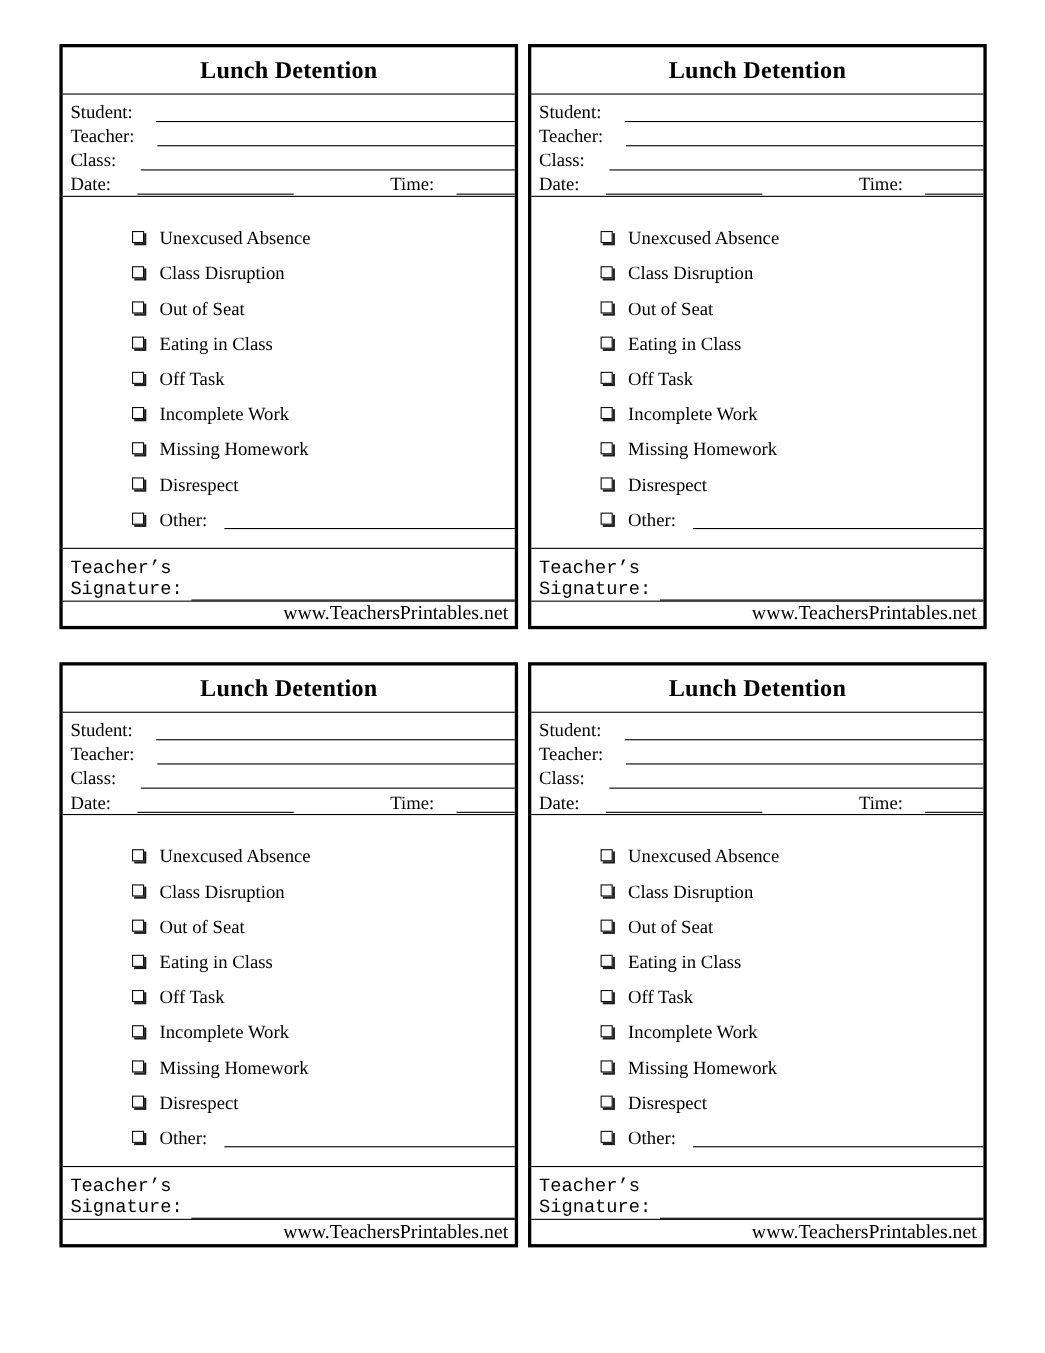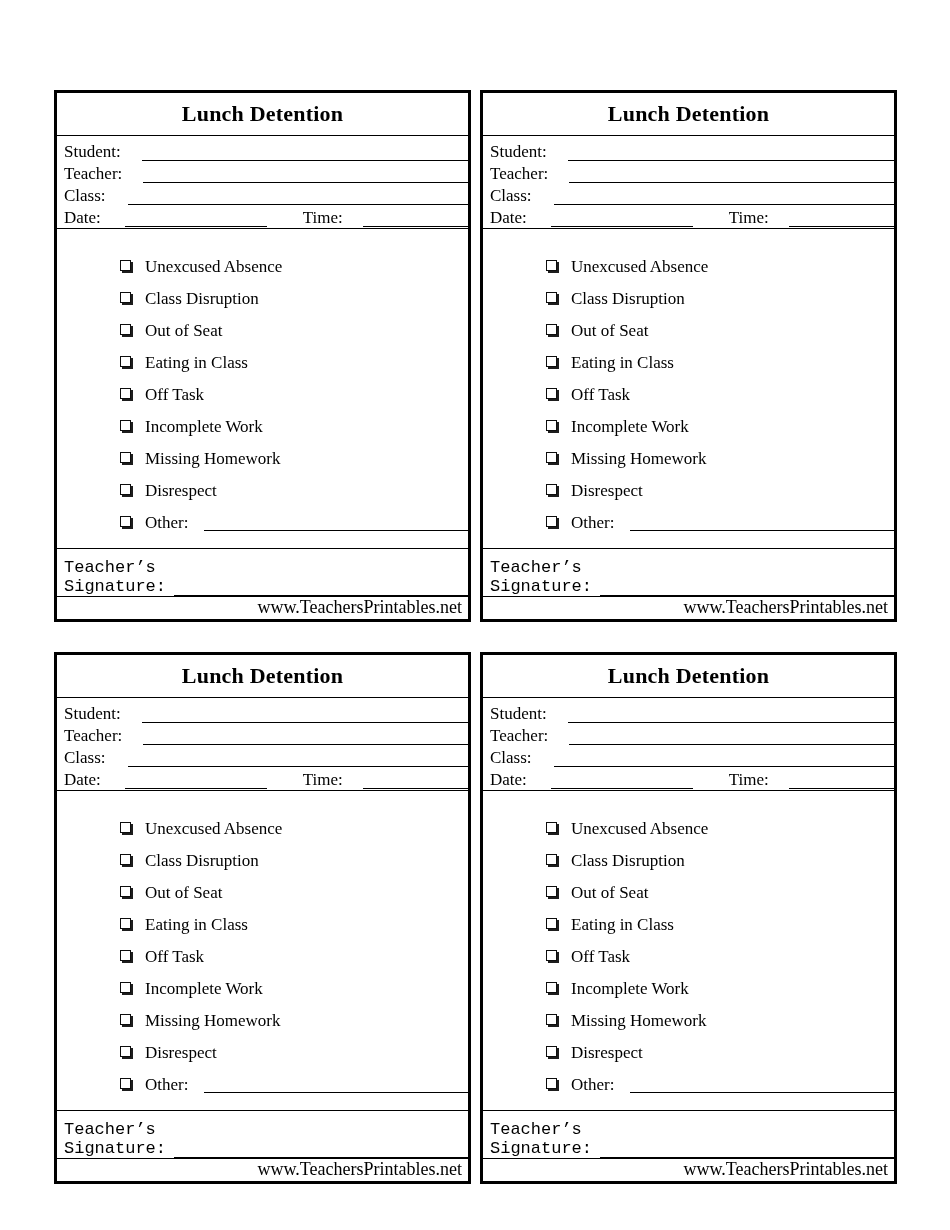--- a/index.html
+++ b/index.html
@@ -13,21 +13,21 @@
     font-family: "Liberation Serif", "DejaVu Serif", serif;
     color: #000000;
     overflow: hidden;
   }
 
   .sheet {
     position: relative;
     width: 950px;
     height: 1230px;
     box-sizing: border-box;
-    padding: 90px 52px 0 54px;
+    padding: 40px 52px 0 54px;
   }
 
   .grid {
     display: grid;
     grid-template-columns: 417px 417px;
     grid-template-rows: 532px 532px;
     column-gap: 9px;
     row-gap: 30px;
   }
 
@@ -93,21 +93,21 @@
   .row-date .rule-date {
     flex: 0 0 142px;
     border-bottom: 1.3px solid #000000;
     height: 17px;
     margin-left: 12px;
   }
   .row-date .time-label {
     font-size: 17px;
     line-height: 19px;
     white-space: nowrap;
-    margin-left: 24px;
+    margin-left: 76px;
     flex: none;
   }
   .row-date .rule-time {
     flex: 1 1 auto;
     border-bottom: 1.3px solid #000000;
     height: 17px;
     margin-left: 8px;
   }
 
   

